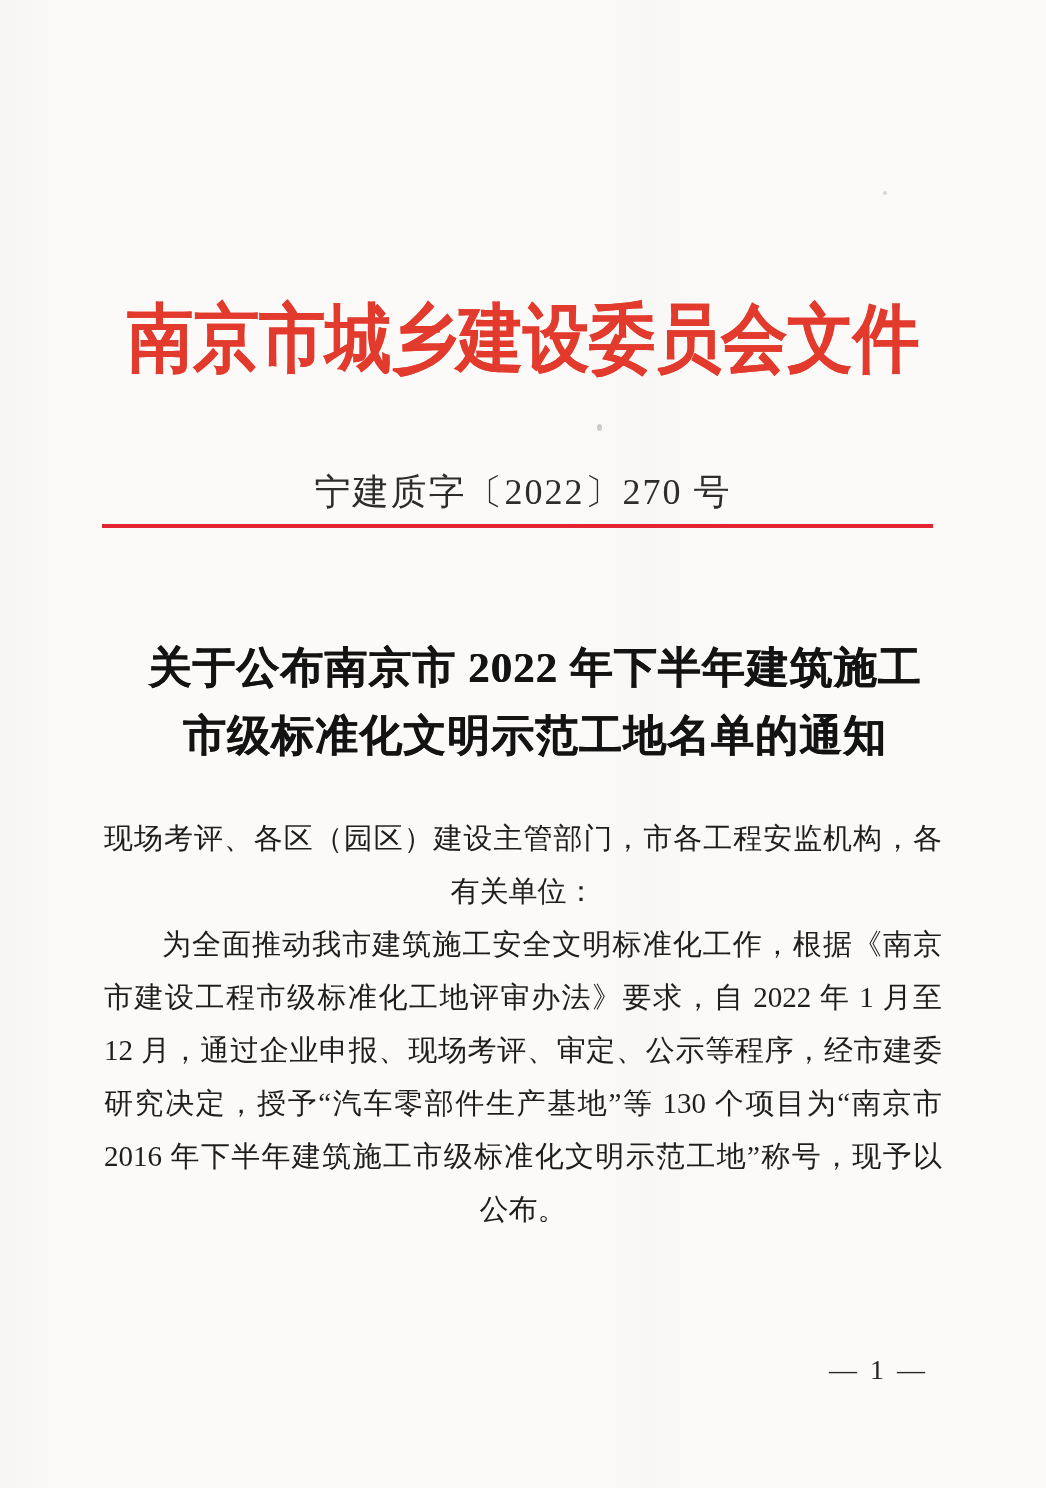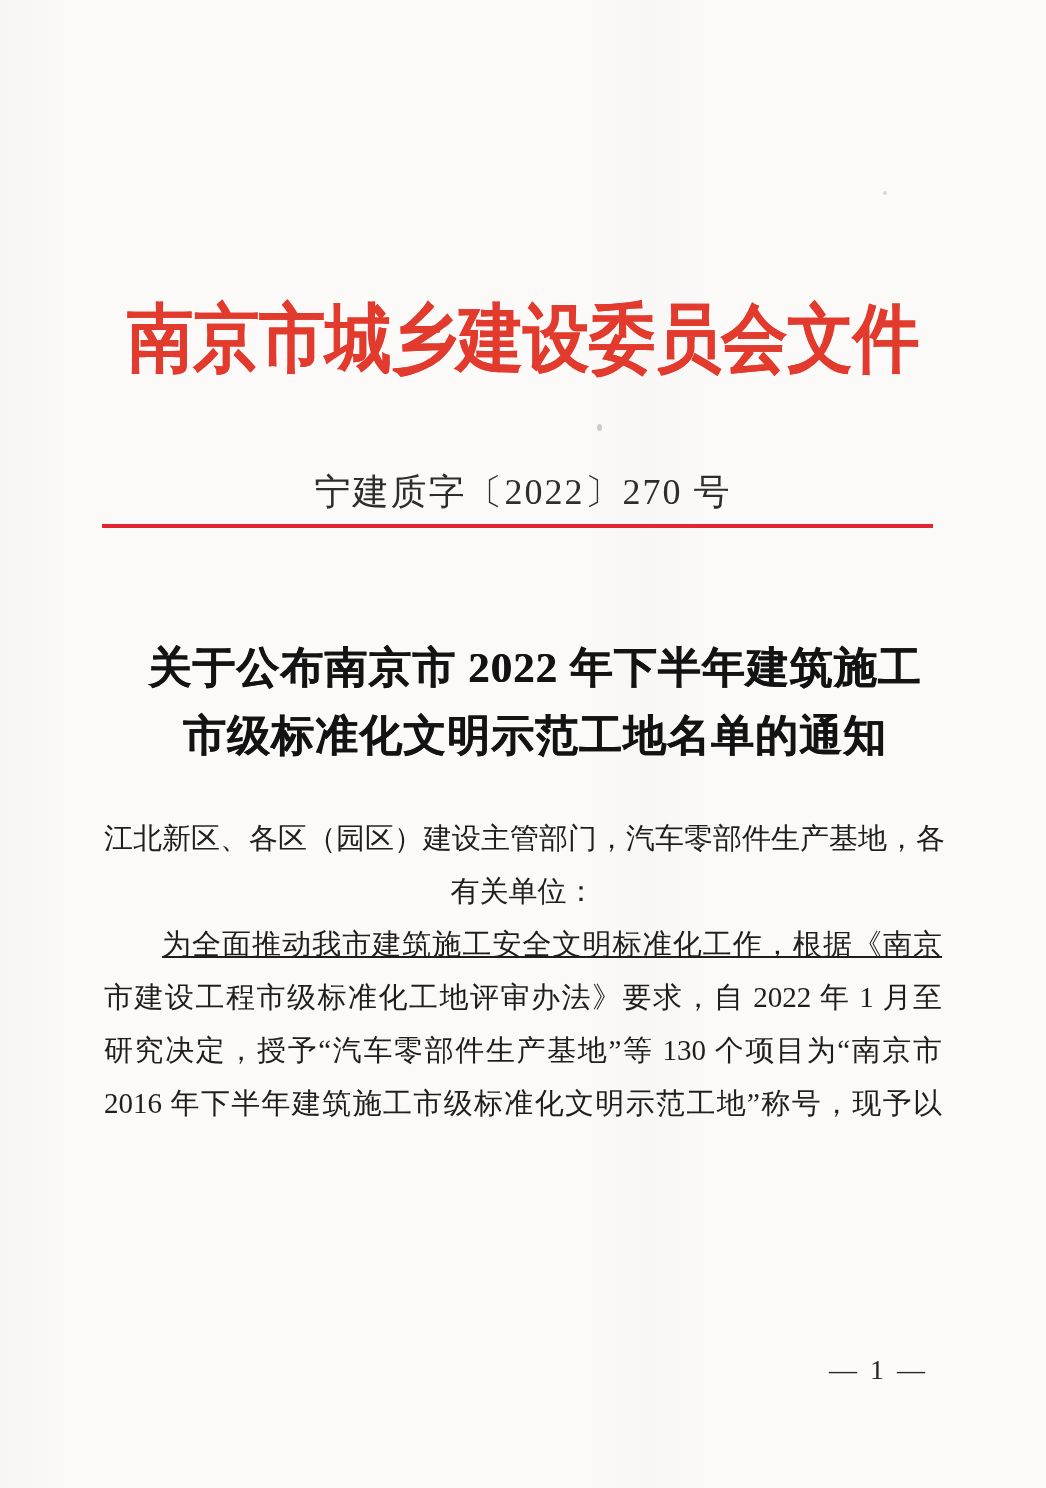--- a/index.html
+++ b/index.html
@@ -99,21 +99,20 @@
     line-height: 53px;
     white-space: nowrap;
     text-align: center;
   }
   .bline.just {
     text-align: justify;
     text-align-last: justify;
   }
   .bline.indent {
     text-indent: 2em;
-    text-decoration: underline;
   }
 
   
   .page-number {
     position: absolute;
     top: 1354px;
     right: 118px;
     font-size: 28px;
     color: #262626;
     letter-spacing: 3px;
@@ -139,26 +138,28 @@
   <div class="doc-number">宁建质字〔2022〕270 号</div>
 
   <div class="red-line"></div>
 
   <h1 class="doc-title">
     <span class="t-line">关于公布南京市 2022 年下半年建筑施工</span>
     <span class="t-line">市级标准化文明示范工地名单的通知</span>
   </h1>
 
   <div class="body-text">
-    <div class="bline just">江北新区、各区（园区）建设主管部门，汽车零部件生产基地，各</div>
+    <div class="bline just">现场考评、各区（园区）建设主管部门，市各工程安监机构，各</div>
     <div class="bline">有关单位：</div>
     <div class="bline just indent">为全面推动我市建筑施工安全文明标准化工作，根据《南京</div>
     <div class="bline just">市建设工程市级标准化工地评审办法》要求，自 2022 年 1 月至</div>
+    <div class="bline just">12 月，通过企业申报、现场考评、审定、公示等程序，经市建委</div>
     <div class="bline just">研究决定，授予“汽车零部件生产基地”等 130 个项目为“南京市</div>
     <div class="bline just">2016 年下半年建筑施工市级标准化文明示范工地”称号，现予以</div>
+    <div class="bline">公布。</div>
   </div>
 
   <div class="page-number">— 1 —</div>
 
   <div class="speck speck-1"></div>
   <div class="speck speck-2"></div>
 
 </div>
 
 </body></html>

